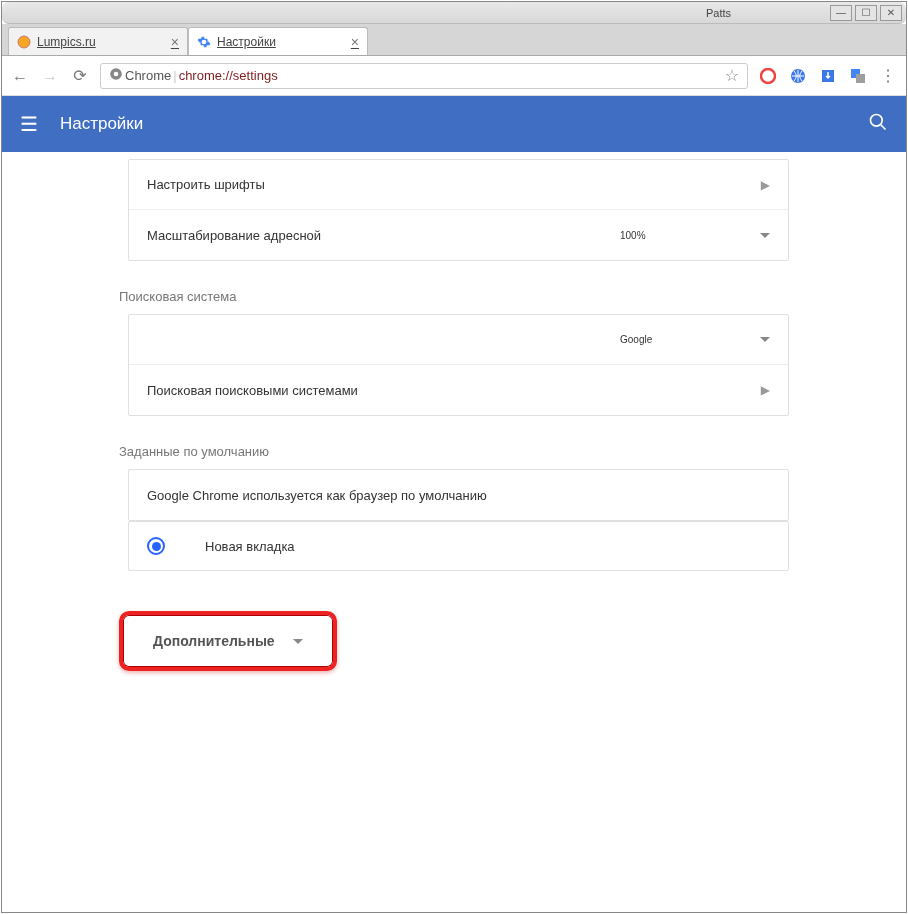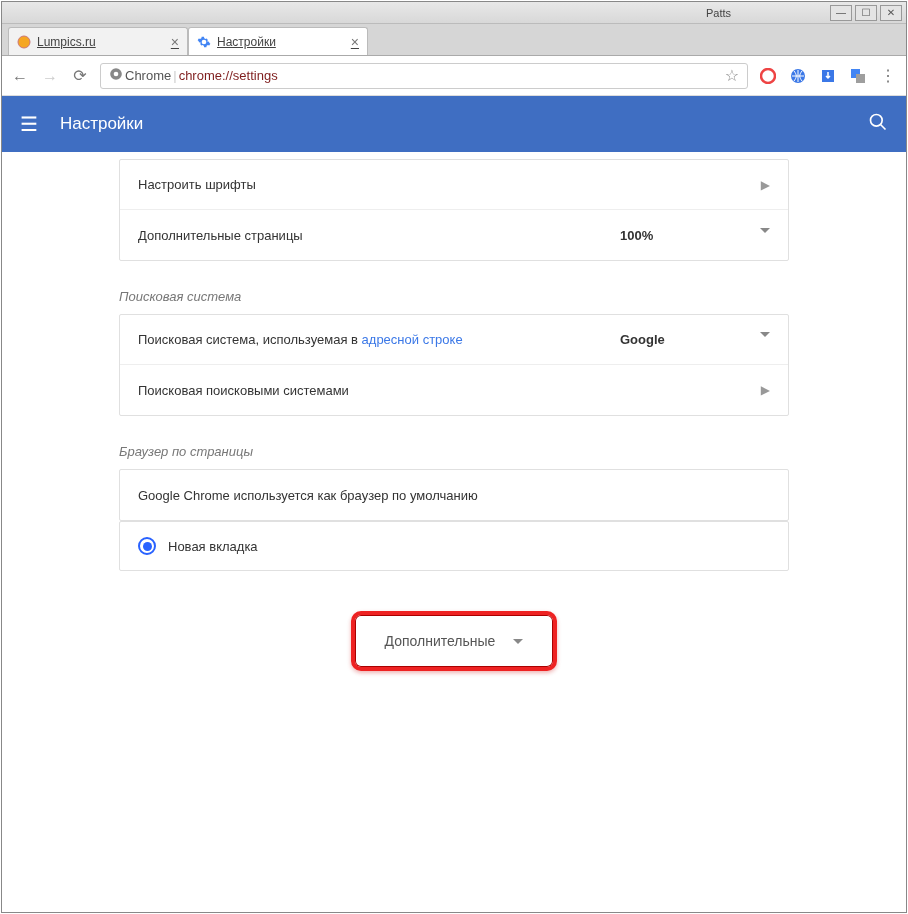--- a/index.html
+++ b/index.html
@@ -20,20 +20,21 @@
   }
   .titlebar {
     height: 22px;
     background: linear-gradient(#e8e8e8, #d8d8d8);
     border-bottom: 1px solid #bbb;
     display: flex;
     justify-content: flex-end;
     align-items: center;
     padding: 0 4px;
     gap: 3px;
+    border-radius: 7px;
   }
   .titlebar .app-label {
     margin-right: auto;
     margin-left: 700px;
     font-size: 11px;
     color: #444;
   }
   .win-btn {
     width: 22px; height: 16px;
     border: 1px solid #999;
@@ -133,20 +134,21 @@
   }
   .scroll-content {
     width: 670px;
     margin: 0 auto;
     padding-top: 6px;
     padding-bottom: 40px;
   }
   .card {
     border: 1px solid #e0e0e0;
     border-radius: 2px;
+    margin-left: 9px;
   }
   .card-row {
     height: 50px;
     display: flex;
     align-items: center;
     padding: 0 18px;
     font-size: 13px;
     color: #333;
     border-bottom: 1px solid #eee;
     cursor: pointer;
@@ -154,65 +156,64 @@
   .card-row:last-child { border-bottom: none; }
   .card-row .row-arrow {
     margin-left: auto;
     color: #999;
     font-size: 12px;
   }
   .card-row .select-val {
     margin-left: auto;
     min-width: 150px;
     color: #333;
-    font-size: 13px;
-    display: flex;
-    font-weight: bold;
+    font-size: 10px;
+    display: flex;
+    align-items: center;
   }
   .caret-down {
     width: 0; height: 0;
     border-left: 5px solid transparent;
     border-right: 5px solid transparent;
     border-top: 5px solid #888;
     margin-left: auto;
   }
   .section-label {
     font-size: 13px;
     color: #777;
     margin: 28px 0 10px 0;
-    font-style: italic;
   }
   .link-blue { color: #3b78e7; }
 
   .radio-row {
     height: 48px;
     display: flex;
     align-items: center;
     padding: 0 18px;
-    gap: 12px;
+    gap: 40px;
     font-size: 13px;
     color: #333;
     cursor: pointer;
   }
   .radio {
     width: 18px; height: 18px;
     border: 2px solid #666;
     border-radius: 50%;
     display: flex; align-items: center; justify-content: center;
   }
   .radio.checked { border-color: #2962ff; }
   .radio.checked::after {
     content: '';
     width: 9px; height: 9px;
     background: #2962ff;
     border-radius: 50%;
   }
 
   .advanced-wrap {
-    display:flex; justify-content:center; margin-top: 40px;
+    display:flex; margin-top: 40px; font-weight: bold;
   }
   .advanced-btn {
     border: 4px solid #e22;
     border-radius: 10px;
     box-shadow: 0 0 0 1px #a00 inset, 0 2px 4px rgba(200,0,0,0.3);
     padding: 18px 30px;
     display:flex; align-items:center; gap: 18px;
     font-size: 14px; color: #555;
     cursor:pointer;
     background:#fff;
@@ -310,46 +311,43 @@
 
   <div class="content-viewport">
     <div class="scroll-content">
 
       <div class="card">
         <div class="card-row">
           <span>Настроить шрифты</span>
           <span class="row-arrow">▶</span>
         </div>
         <div class="card-row">
-          <span>Дополнительные страницы</span>
+          <span>Масштабирование адресной</span>
           <div class="select-val">
             <span>100%</span>
             <span class="caret-down"></span>
           </div>
         </div>
       </div>
 
       <div class="section-label">Поисковая система</div>
       <div class="card">
         <div class="card-row">
-          <span>
-            <span>Поисковая система, используемая в </span><span class="link-blue">адресной строке</span>
-          </span>
           <div class="select-val">
             <span>Google</span>
             <span class="caret-down"></span>
           </div>
         </div>
         <div class="card-row">
           <span>Поисковая поисковыми системами</span>
           <span class="row-arrow">▶</span>
         </div>
       </div>
 
-      <div class="section-label">Браузер по страницы</div>
+      <div class="section-label">Заданные по умолчанию</div>
       <div class="card">
         <div class="card-row static-row">
           <span>Google Chrome используется как браузер по умолчанию</span>
         </div>
       </div>
 
       <div class="card">
         <div class="radio-row">
           <span class="radio checked"></span>
           <span>Новая вкладка</span>

